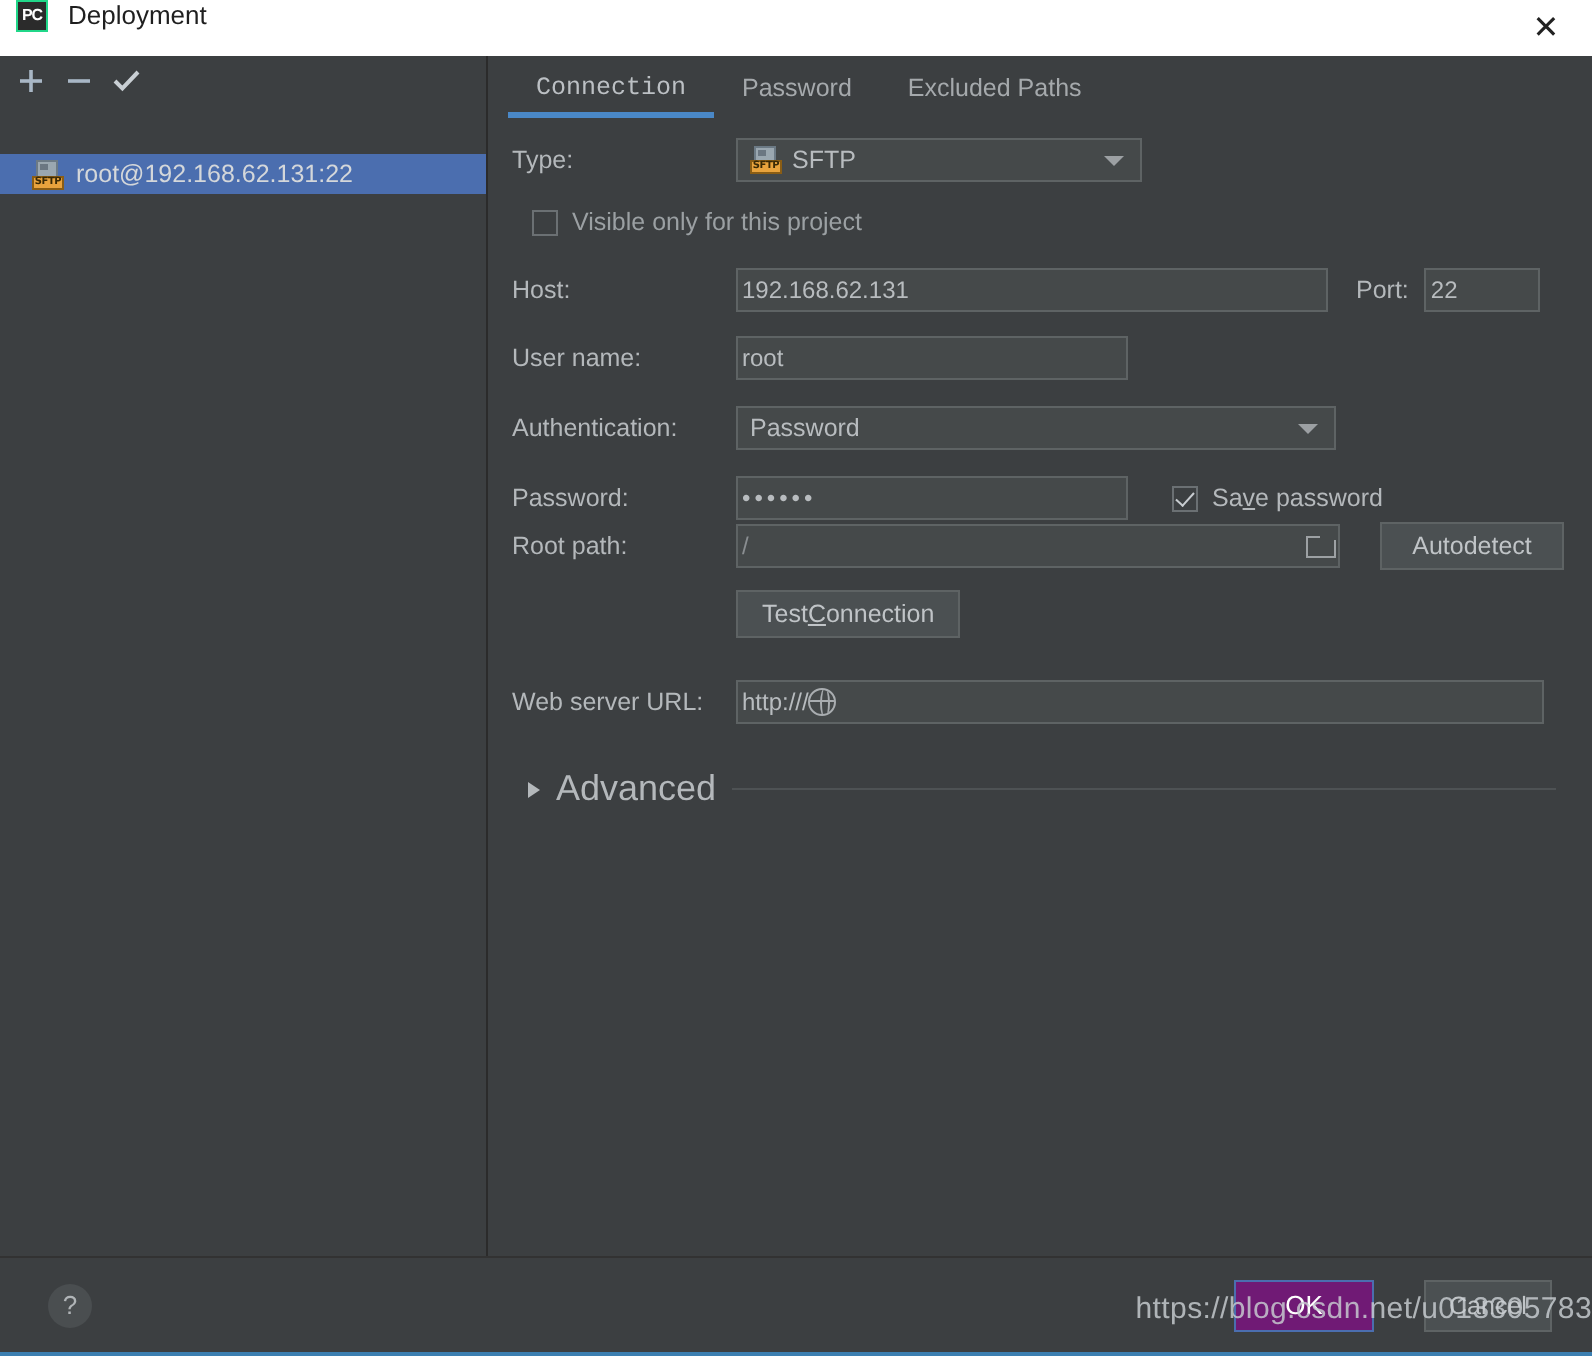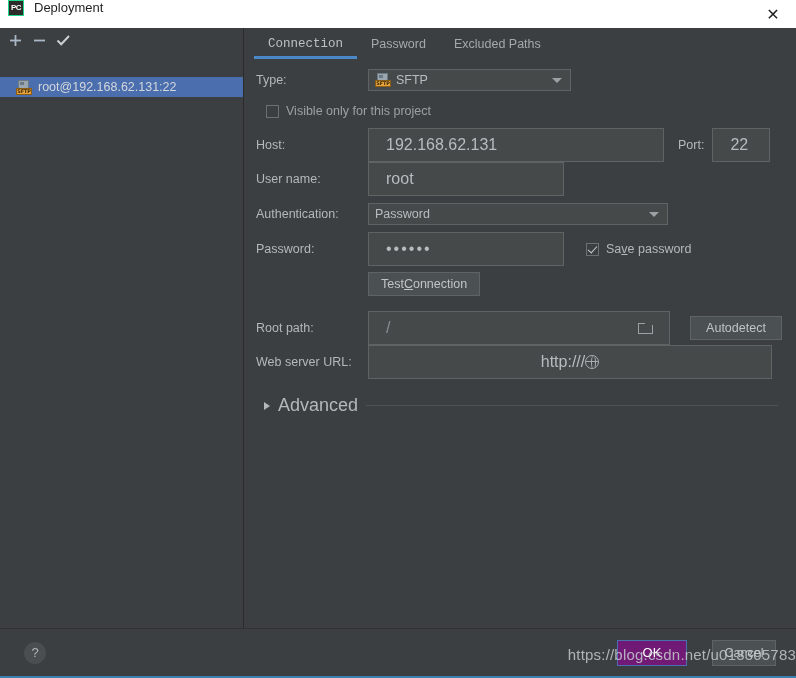--- a/index.html
+++ b/index.html
@@ -176,24 +176,24 @@
   .lbl {
     width: 112px;
     flex: 0 0 112px;
     font-size: 12.5px;
     color: #b4b8bb;
   }
 
   .txt {
     background: #45494a;
     border: 1px solid #5e6364;
-    height: 34px;
+    height: 22px;
     color: #b8bcbf;
-    font-size: 16px;
-    padding: 0 17px;
+    font-size: 12px;
+    padding: 0 2px;
     line-height: 20px;
     display: flex;
     align-items: center;
     font-family: "Liberation Sans", sans-serif;
     cursor: text;
   }
   .txt.disabled { color: #8a8e91; }
 
   .combo {
     background: #45494a;
@@ -472,50 +472,50 @@
       </div>
 
       <div class="row" style="margin-bottom:13px;">
         <div class="lbl">Authentication:</div>
         <div class="combo" style="width:300px;">
           <span class="cval">Password</span>
           <span class="caret"></span>
         </div>
       </div>
 
-      <div class="row" style="margin-bottom:13px;">
+      <div class="row" style="margin-bottom:2px;">
         <div class="lbl">Password:</div>
         <div class="txt" style="width:196px;letter-spacing:2px;">••••••</div>
         <div class="chk-wrap" style="margin-left:22px;text-align:center;">
           <span class="chk checked"></span>
           <span class="chk-lbl"><span>Sa</span><span class="mn">v</span><span>e password</span></span>
         </div>
+      </div>
+
+      <div class="row" style="margin-bottom:12px;">
+        <div class="lbl">Root path:</div>
+        <div class="txt disabled" style="width:302px;justify-content:space-between;">
+          <span>/</span>
+          <span class="folder-ico"></span>
+        </div>
+        <div class="btn" style="margin-left:20px;width:92px;">Autodetect</div>
       </div>
 
       <div class="row" style="margin-bottom:22px;">
         <div class="lbl"></div>
         <div class="btn">
             <span>Test </span>
             <span class="mn">C</span>
             <span>onnection</span>
           </div>
       </div>
 
-      <div class="row" style="margin-bottom:12px;">
-        <div class="lbl">Root path:</div>
-        <div class="txt disabled" style="width:302px;justify-content:space-between;">
-          <span>/</span>
-          <span class="folder-ico"></span>
-        </div>
-        <div class="btn" style="margin-left:20px;width:92px;">Autodetect</div>
-      </div>
-
       <div class="row">
         <div class="lbl">Web server URL:</div>
-        <div class="txt" style="width:404px;justify-content:center;">
+        <div class="txt" style="width:404px;justify-content:flex-start;">
           <span>http:///</span>
           <span class="globe-ico"></span>
         </div>
       </div>
 
       <div class="advanced">
         <span class="tri"></span>
         <span class="adv-lbl">Advanced</span>
         <span class="adv-line"></span>
       </div>

